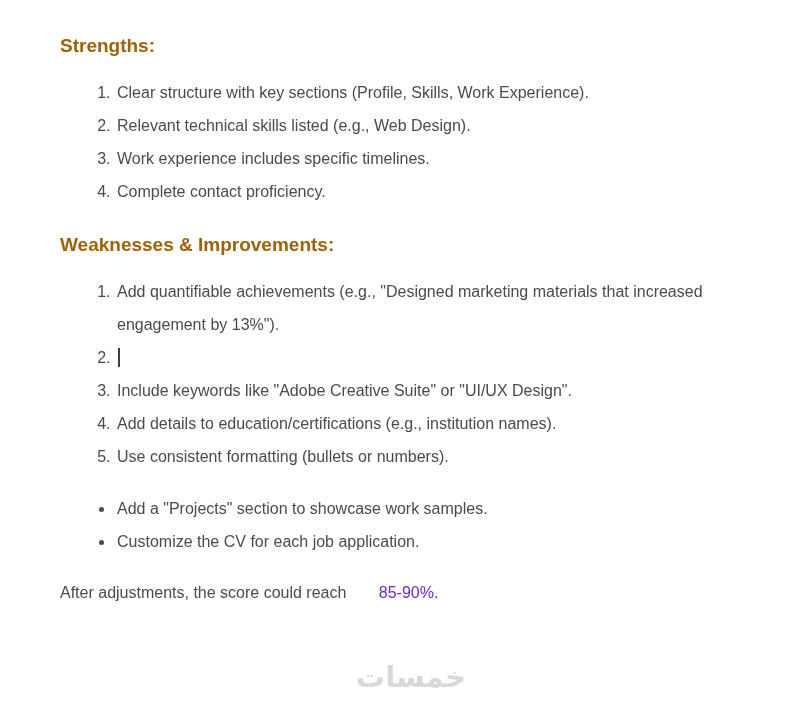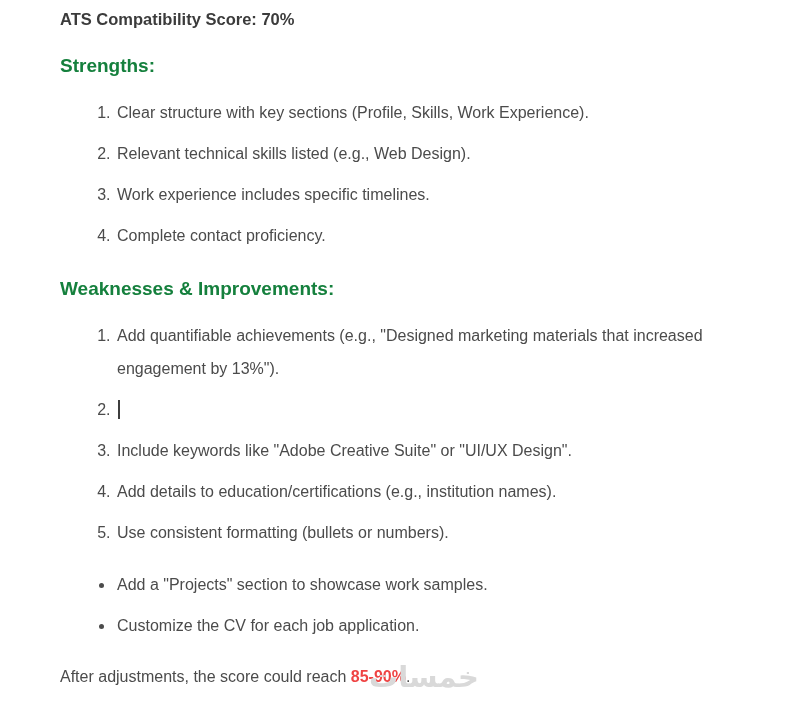--- a/index.html
+++ b/index.html
@@ -23,77 +23,76 @@
     margin: 0;
     font-size: 16.5px;
     font-weight: 700;
     color: #3b3b3b;
     line-height: 20px;
   }
   .section-heading {
     margin: 25px 0 0 0;
     font-size: 19px;
     font-weight: 700;
-    color: #15803d;
+    color: #a16207;
     line-height: 23px;
   }
   ol.doc-list, ul.doc-list {
     margin: 19px 0 0 0;
     padding: 0 0 0 55px;
     font-size: 16px;
     line-height: 33px;
     color: #4b4b4b;
   }
   ol.doc-list li, ul.doc-list li {
     max-width: 592px;
     padding-left: 2px;
-    margin-top: 8px;
   }
   ul.doc-list li {
     list-style-type: disc;
   }
   .closing {
     margin: 25px 0 0 0;
     font-size: 16px;
     line-height: 20px;
     color: #4b4b4b;
   }
   .closing strong {
-    color: #ef4444;
-    font-weight: 700;
+    color: #6d28d9;
+    font-weight: 400;
+    margin-left: 28px;
   }
   .text-caret {
     display: inline-block;
     width: 1.5px;
     height: 19px;
     background: #3d3d3d;
     vertical-align: -4px;
     margin-left: 1px;
   }
   .watermark {
     position: absolute;
-    left: 349px;
+    left: 336px;
     top: 660px;
     width: 150px;
     text-align: center;
     direction: rtl;
     font-family: "DejaVu Sans", sans-serif;
     font-size: 29px;
     font-weight: 700;
     color: #d9d9d9;
     letter-spacing: 1px;
     user-select: none;
   }
 </style>
 </head>
 <body>
 
 <div class="doc">
 
-  <p class="score-line">ATS Compatibility Score: 70%</p>
 
   <h2 class="section-heading">Strengths:</h2>
 
   <ol class="doc-list">
     <li>
       <span>Clear structure with key sections (Profile, Skills, Work Experience).</span>
     </li>
     <li>
       <span>Relevant technical skills listed (e.g., Web Design).</span>
     </li>

